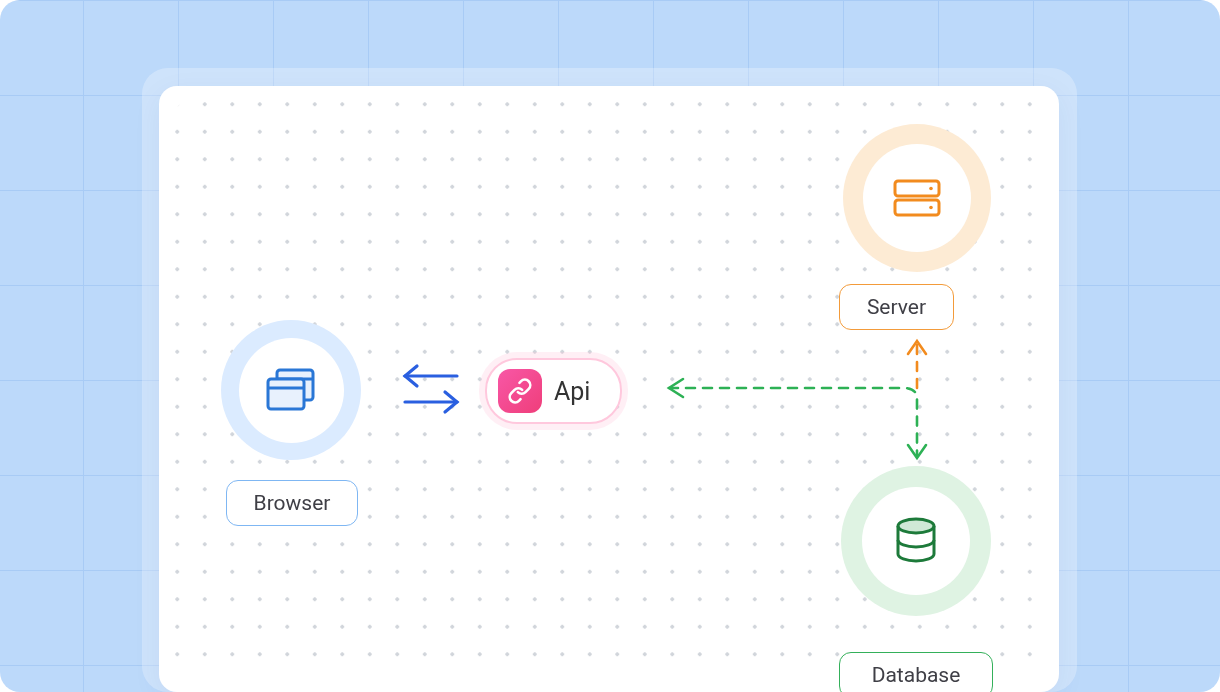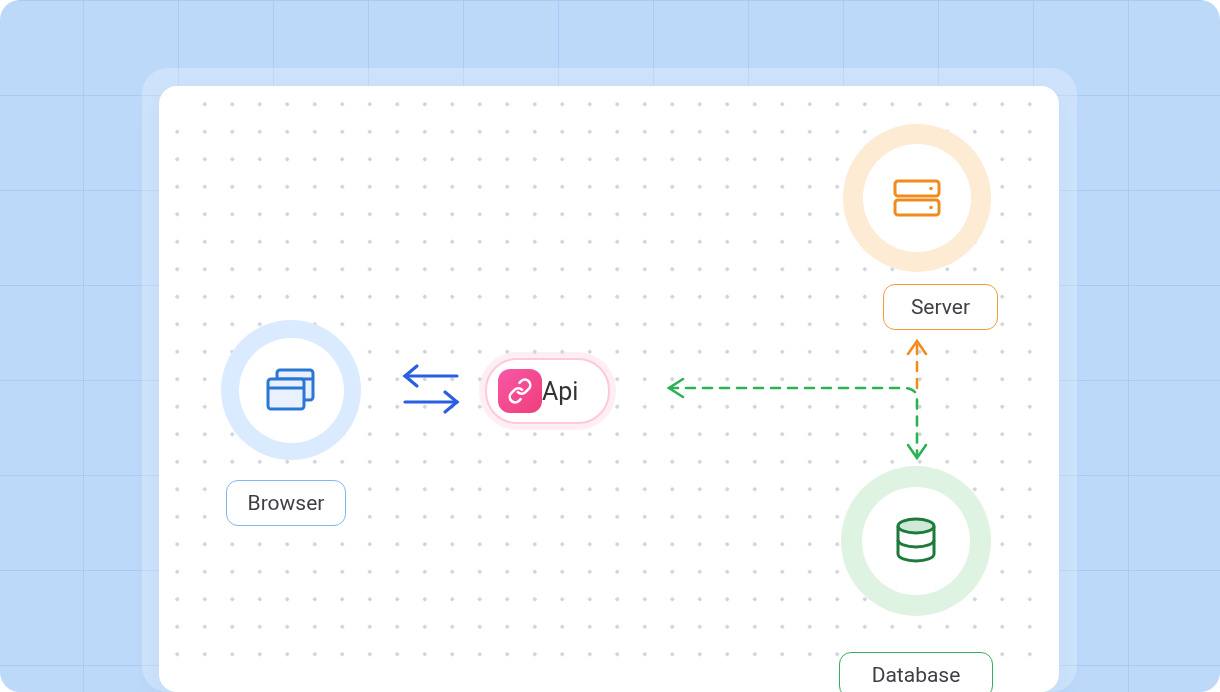--- a/index.html
+++ b/index.html
@@ -66,21 +66,21 @@
   
   .db-ring { width: 150px; height: 150px; background: #dff3e3; }
   .db-inner { width: 108px; height: 108px; }
   .db-label { border: 1.5px solid #34b05a; margin-top: 23px; }
   
   .api-pill {
     position: absolute;
     background: #fff;
     border: 2px solid #ffc8dd;
     border-radius: 32px;
-    display: flex; align-items: center; gap: 0;
+    display: flex; align-items: center; gap: 12px;
     padding: 9px 30px 9px 11px;
     font-size: 25px; color: #333;
     box-shadow: 0 0 0 6px rgba(255,182,210,0.22);
     text-align: right;
   }
   .api-icon {
     width: 44px; height: 44px; border-radius: 12px;
     background: linear-gradient(135deg,#f857a6,#ef3e7a);
     display: flex; align-items: center; justify-content: center;
   }
@@ -122,21 +122,21 @@
       <svg width="56" height="48" viewBox="0 0 56 48">
         <g fill="none" stroke="#2a77d6" stroke-width="3" stroke-linejoin="round">
           <rect x="14" y="4" width="36" height="30" rx="3" fill="#e8f1fd"></rect>
           <line x1="14" y1="13" x2="50" y2="13"></line>
           <rect x="5" y="13" width="36" height="30" rx="3" fill="#e8f1fd"></rect>
           <line x1="5" y1="22" x2="41" y2="22"></line>
         </g>
       </svg>
     </div>
   </div>
-  <div class="label-pill browser-label" style="left:67px; top:394px; width:120px; height:46px;">
+  <div class="label-pill browser-label" style="left:67px; top:394px; width:132px; height:46px;">
     <span>Browser</span>
   </div>
 
   <div class="api-pill" style="left:326px; top:272px;">
     <div class="api-icon">
       <svg width="26" height="26" viewBox="0 0 24 24" fill="none" stroke="#fff" stroke-width="2.4" stroke-linecap="round" stroke-linejoin="round">
         <path d="M10 13a5 5 0 0 0 7.07 0l3-3a5 5 0 0 0-7.07-7.07l-1.5 1.5"></path>
         <path d="M14 11a5 5 0 0 0-7.07 0l-3 3a5 5 0 0 0 7.07 7.07l1.5-1.5"></path>
       </svg>
     </div>
@@ -148,21 +148,21 @@
       <svg width="54" height="44" viewBox="0 0 54 44">
         <g fill="none" stroke="#f28b1e" stroke-width="3" stroke-linejoin="round">
           <rect x="5" y="5" width="44" height="15" rx="3"></rect>
           <rect x="5" y="24" width="44" height="15" rx="3"></rect>
           <circle cx="41" cy="12.5" r="1.8" fill="#f28b1e" stroke="none"></circle>
           <circle cx="41" cy="31.5" r="1.8" fill="#f28b1e" stroke="none"></circle>
         </g>
       </svg>
     </div>
   </div>
-  <div class="label-pill server-label" style="left:724px; top:198px; width:115px; height:46px;">
+  <div class="label-pill server-label" style="left:680px; top:198px; width:115px; height:46px;">
     <span>Server</span>
   </div>
 
   <div class="circle db-ring" style="left:682px; top:380px;">
     <div class="circle-inner db-inner">
       <svg width="48" height="50" viewBox="0 0 48 50">
         <g fill="none" stroke="#1d7a3a" stroke-width="3">
           <ellipse cx="24" cy="10" rx="18" ry="7" fill="#cfe9d6"></ellipse>
           <path d="M6 10 V38 a18 7 0 0 0 36 0 V10"></path>
           <path d="M6 24 a18 7 0 0 0 36 0"></path>

